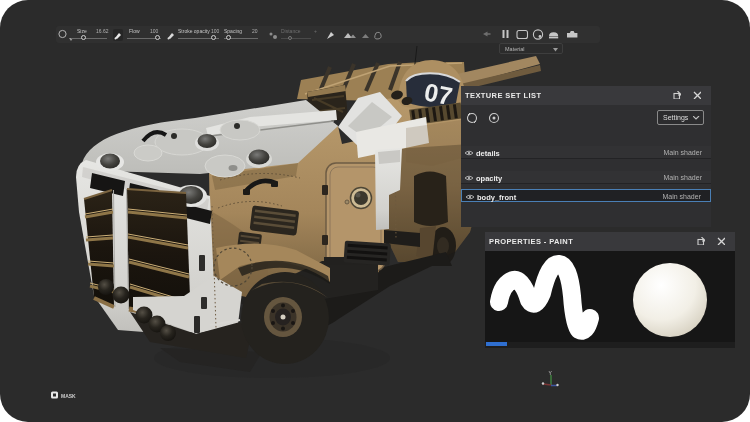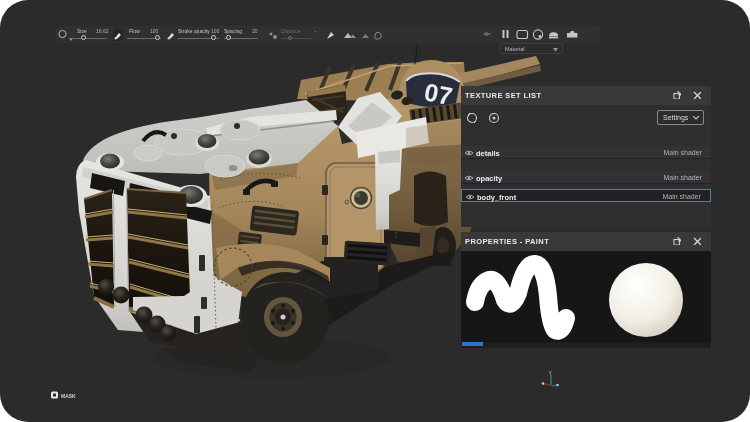--- a/index.html
+++ b/index.html
@@ -380,21 +380,21 @@
     <div class="row" style="top:85px">
       <svg class="eye" viewBox="0 0 10 7">
           <path d="M0,3.5 Q5,-1 10,3.5 Q5,8 0,3.5" fill="none" stroke="#c9c9c9" stroke-width="1"></path>
           <circle cx="5" cy="3.5" r="1.4" fill="#c9c9c9"></circle>
         </svg>
       <div class="rname">opacity</div>
         <div class="rshader">Main shader</div>
     </div>
   </div>
 
-  <div class="panel" style="top:232px;height:116px;">
+  <div class="panel" style="top:232px;height:116px;margin-left:24px;">
     <div class="phead">PROPERTIES - PAINT</div>
     <svg class="pico" style="right:30px" width="9" height="9">
         <rect x="1" y="2.5" width="5.5" height="5.5" fill="none" stroke="#cfcfcf" stroke-width="1.1"></rect>
         <path d="M5,4 h3.5 m0,0 v-3.5 m0,3.5 l-4,-4" stroke="#cfcfcf" stroke-width="1.1" fill="none"></path>
       </svg>
     <svg class="pico" style="right:10px" width="9" height="9">
         <path d="M1,1 L8,8 M8,1 L1,8" stroke="#d6d6d6" stroke-width="1.3"></path>
       </svg>
     <div class="abs" style="left:0;top:19px;width:250px;height:92px;background:#161616"></div>
     <svg class="abs" style="left:0;top:19px" width="250" height="92" viewBox="0 0 250 92">

